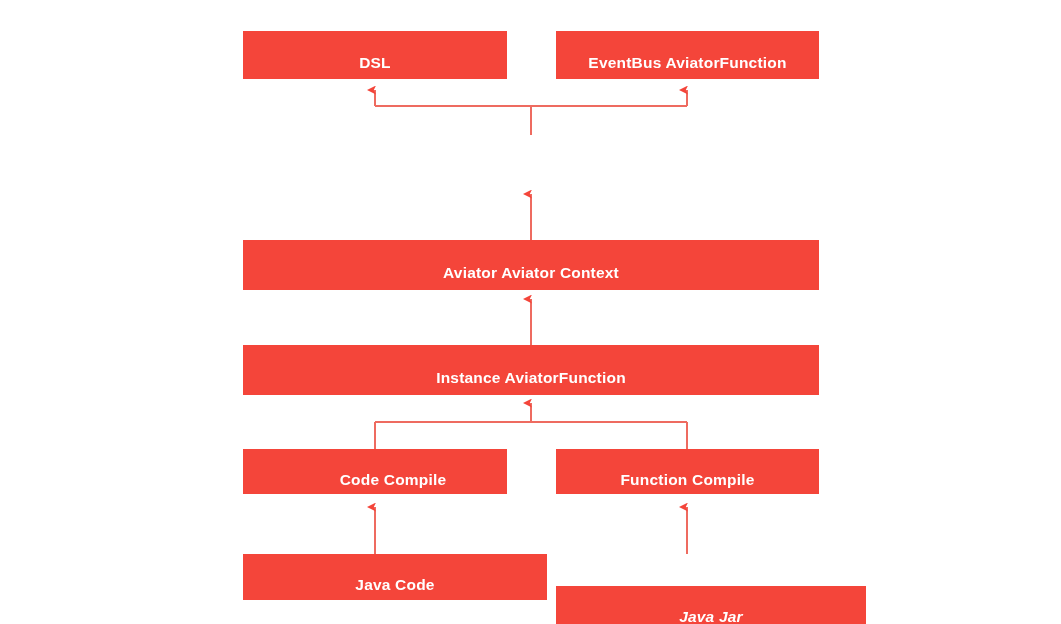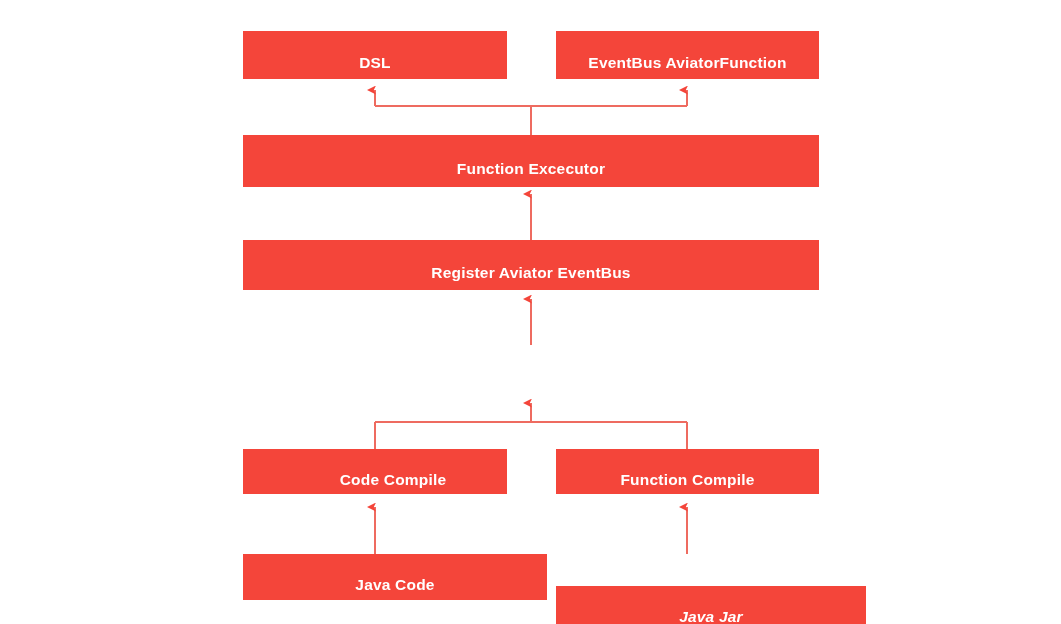--- a/index.html
+++ b/index.html
@@ -91,28 +91,28 @@
   </svg>
 
   <div class="node" style="left:243px; top:31px; width:264px; height:48px;">
     <span class="node-label">DSL</span>
   </div>
 
   <div class="node" style="left:556px; top:31px; width:263px; height:48px;">
     <span class="node-label">EventBus AviatorFunction</span>
   </div>
 
-  <div class="node" style="left:243px; top:135px; width:576px; height:52px;">
-    <span class="node-label">Function Excecutor</span>
+
+  <div class="node" style="left:243px; top:240px; width:576px; height:50px;">
+    <span class="node-label">Aviator Aviator Context</span>
   </div>
 
-  <div class="node" style="left:243px; top:240px; width:576px; height:50px;">
-    <span class="node-label">Register Aviator EventBus</span>
+  <div class="node" style="left:243px; top:345px; width:576px; height:50px;">
+    <span class="node-label">Instance AviatorFunction</span>
   </div>
-
 
   <div class="node" style="left:243px; top:449px; width:264px; height:45px;padding-left:36px;">
     <span class="node-label">Code Compile</span>
   </div>
 
   <div class="node" style="left:556px; top:449px; width:263px; height:45px;">
     <span class="node-label">Function Compile</span>
   </div>
 
   <div class="node" style="left:243px; top:554px; width:304px; height:46px;">

